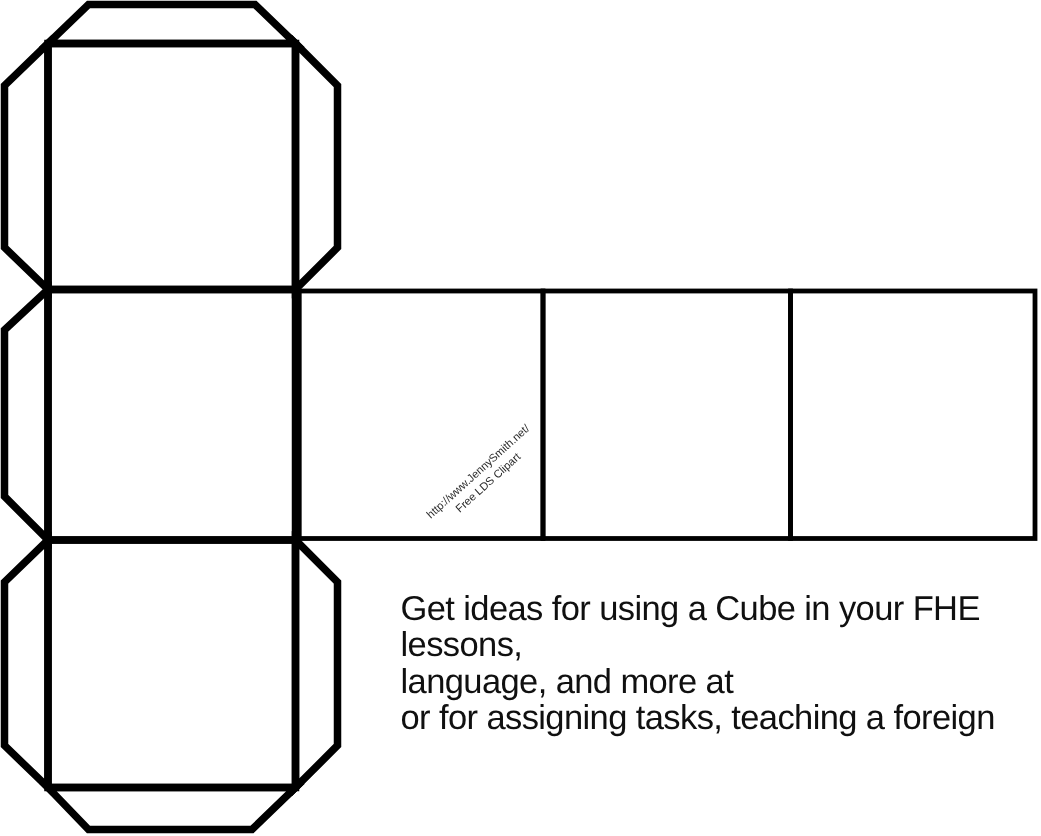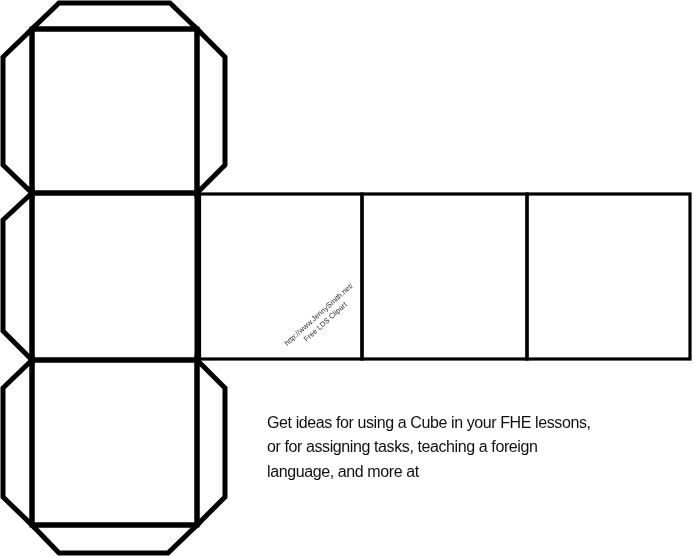--- a/index.html
+++ b/index.html
@@ -45,25 +45,24 @@
     font-size: 7.4px;
     line-height: 9.5px;
     letter-spacing: 0px;
     color: #2b2b2b;
     white-space: nowrap;
   }
   .caption {
     position: absolute;
     left: 267px;
     top: 393px;
-    font-size: 16px;
+    font-size: 23px;
     line-height: 24.3px;
     letter-spacing: -0.4px;
     color: #101010;
-    margin-top: 18px;
   }
   .caption .spacer {
     height: 18px;
   }
 </style>
 </head>
 <body>
 
 <div class="page">
 
@@ -86,18 +85,18 @@
     <rect class="thin" x="527" y="194" width="163" height="165"></rect>
   </svg>
 
   <div class="watermark">
     <div>http://www.JennySmith.net/</div>
     <div>Free LDS Clipart</div>
   </div>
 
   <div class="caption">
     <div>Get ideas for using a Cube in your FHE lessons,</div>
+    <div>language, and more at</div>
     <div>or for assigning tasks, teaching a foreign</div>
-    <div>language, and more at</div>
     <div class="spacer"></div>
   </div>
 
 </div>
 
 </body></html>

